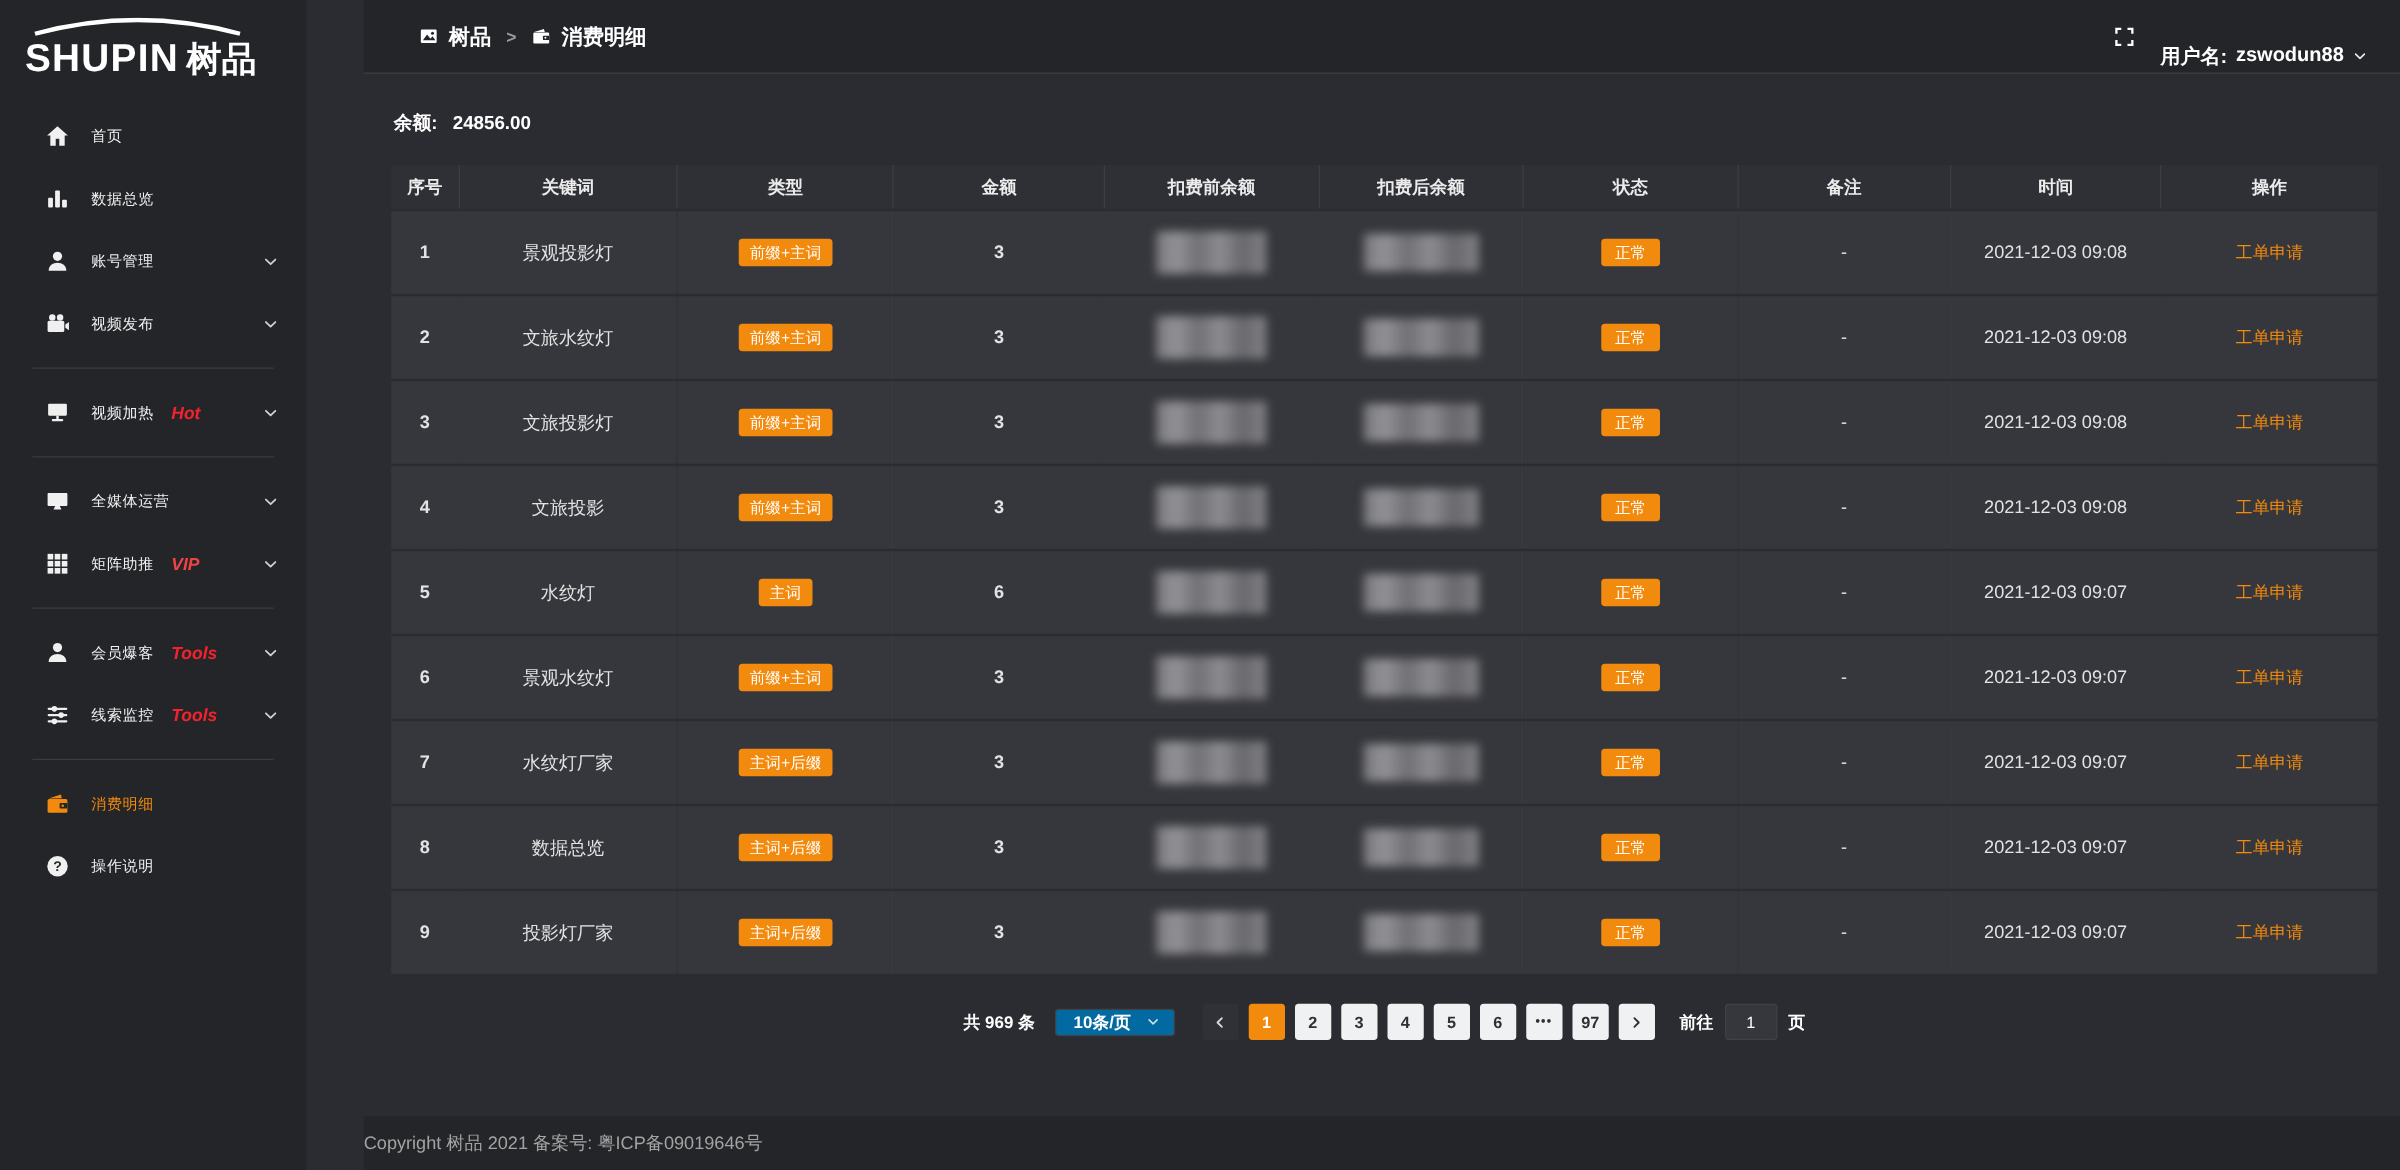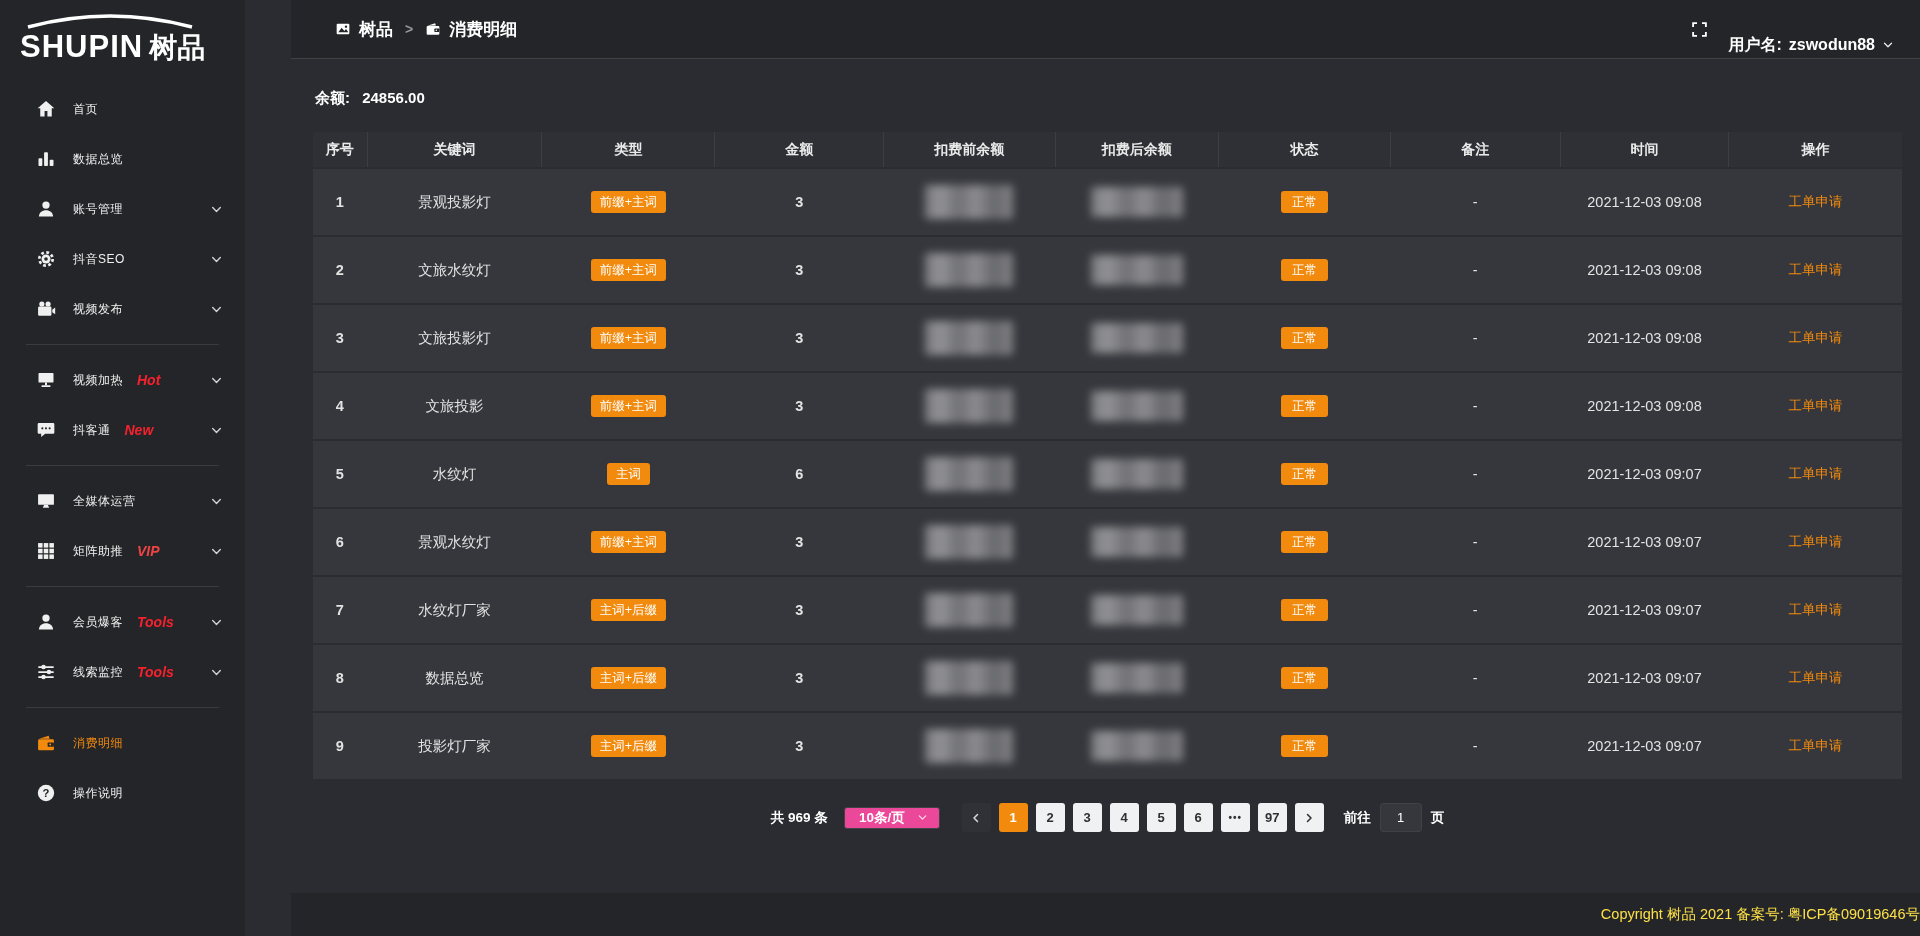--- a/index.html
+++ b/index.html
@@ -91,21 +91,21 @@
   .blur2 { width: 92px; height: 30px; }
   .action-link { color: #f28a0d; font-size: 13.5px; cursor: pointer; }
 
   
   .pagination {
     display: flex; align-items: center; justify-content: center;
     margin-top: 22px; font-size: 13.5px; color: #fff;
   }
   .pg-total { margin-right: 16px; font-weight: bold; }
   .pg-size {
-    background: #ec4899; height: 22px; display: flex; align-items: center;
+    background: #0369a1; height: 22px; display: flex; align-items: center;
     padding: 0 11px 0 14px; border-radius: 3px; margin-right: 18px; gap: 12px;
     cursor: pointer; border: 1px solid #3f4146; font-weight: bold;
   }
   .pg-size svg { width: 11px; height: 11px; opacity: .8; }
   .pg-btn {
     min-width: 29px; height: 29px; padding: 0 5px; display: flex; align-items: center; justify-content: center;
     border-radius: 3px; margin: 0 4px; background: #f0f1f3; color: #2f3033;
     font-weight: bold; font-size: 13px; cursor: pointer;
   }
   .pg-btn.prev { background: #2f3136; color: #d8d8d8; }
@@ -115,22 +115,22 @@
   .pg-goto { margin-left: 16px; display: flex; align-items: center; gap: 9px; font-weight: bold; }
   .pg-input {
     width: 42px; height: 29px; background: #36373c; border: 1px solid #3f4146;
     border-radius: 3px; color: #fff; text-align: center; font-size: 13px;
     font-family: "Liberation Sans", sans-serif;
   }
 
   
   .footer {
     height: 43px; background: #242529; flex-shrink: 0;
-    display: flex; align-items: center; justify-content: flex-end;
-    font-size: 14.5px; color: #fde047;
+    display: flex; align-items: center; justify-content: flex-start;
+    font-size: 14.5px; color: #a3a3a3;
   }
 </style>
 </head>
 <body>
 
 <div class="app">
 
   <aside class="sidebar">
     <div class="logo">
       <svg class="logo-arc" width="172" height="15" viewBox="0 0 172 15">
@@ -169,35 +169,20 @@
           </span>
           <span class="label">账号管理</span>
           <span class="chev">
             <svg viewBox="0 0 24 24" fill="none" stroke="currentColor" stroke-width="2.6" stroke-linecap="round" stroke-linejoin="round" style="width: 13px; height: 13px; display: block;">
               <path d="M5 8.5l7 7 7-7"></path>
             </svg>
           </span>
         </div>
         <div class="side-item">
           <span class="icon">
-            <svg viewBox="0 0 24 24" style="width: 20px; height: 20px; display: block;">
-              <circle cx="12" cy="12" r="8" fill="none" stroke="currentColor" stroke-width="3.2" stroke-dasharray="3.4 2.9"></circle>
-              <circle cx="12" cy="12" r="5.4" fill="currentColor"></circle>
-              <circle cx="12" cy="12" r="2.2" fill="#242529"></circle>
-            </svg>
-          </span>
-          <span class="label">抖音SEO</span>
-          <span class="chev">
-            <svg viewBox="0 0 24 24" fill="none" stroke="currentColor" stroke-width="2.6" stroke-linecap="round" stroke-linejoin="round" style="width: 13px; height: 13px; display: block;">
-              <path d="M5 8.5l7 7 7-7"></path>
-            </svg>
-          </span>
-        </div>
-        <div class="side-item">
-          <span class="icon">
             <svg viewBox="0 0 24 24" fill="currentColor" style="width: 20px; height: 20px; display: block;">
               <circle cx="7" cy="6" r="3.1"></circle>
               <circle cx="14.5" cy="6" r="3.1"></circle>
               <rect x="2.5" y="9" width="16" height="11" rx="1.5"></rect>
               <path d="M19.5 12.8 23 10.3v8l-3.5-2.5z"></path>
             </svg>
           </span>
           <span class="label">视频发布</span>
           <span class="chev">
             <svg viewBox="0 0 24 24" fill="none" stroke="currentColor" stroke-width="2.6" stroke-linecap="round" stroke-linejoin="round" style="width: 13px; height: 13px; display: block;">
@@ -209,37 +194,20 @@
         <div class="side-item">
           <span class="icon">
             <svg viewBox="0 0 24 24" fill="currentColor" style="width: 20px; height: 20px; display: block;">
               <rect x="3" y="3.5" width="18" height="11.5" rx="1"></rect>
               <rect x="10.8" y="15" width="2.4" height="3.2"></rect>
               <rect x="6.5" y="18.2" width="11" height="2.3" rx="1"></rect>
             </svg>
           </span>
           <span class="label">视频加热</span>
           <span class="side-badge red">Hot</span>
-          <span class="chev">
-            <svg viewBox="0 0 24 24" fill="none" stroke="currentColor" stroke-width="2.6" stroke-linecap="round" stroke-linejoin="round" style="width: 13px; height: 13px; display: block;">
-              <path d="M5 8.5l7 7 7-7"></path>
-            </svg>
-          </span>
-        </div>
-        <div class="side-item">
-          <span class="icon">
-            <svg viewBox="0 0 24 24" fill="currentColor" style="width: 20px; height: 20px; display: block;">
-              <path d="M3.5 3.5h17a1.5 1.5 0 0 1 1.5 1.5v10a1.5 1.5 0 0 1-1.5 1.5H11l-4.8 4v-4H3.5A1.5 1.5 0 0 1 2 15V5a1.5 1.5 0 0 1 1.5-1.5z"></path>
-              <circle cx="7.6" cy="10" r="1.25" fill="#242529"></circle>
-              <circle cx="12" cy="10" r="1.25" fill="#242529"></circle>
-              <circle cx="16.4" cy="10" r="1.25" fill="#242529"></circle>
-            </svg>
-          </span>
-          <span class="label">抖客通</span>
-          <span class="side-badge red">New</span>
           <span class="chev">
             <svg viewBox="0 0 24 24" fill="none" stroke="currentColor" stroke-width="2.6" stroke-linecap="round" stroke-linejoin="round" style="width: 13px; height: 13px; display: block;">
               <path d="M5 8.5l7 7 7-7"></path>
             </svg>
           </span>
         </div>
         <div class="side-divider"></div>
         <div class="side-item">
           <span class="icon">
             <svg viewBox="0 0 24 24" fill="currentColor" style="width: 20px; height: 20px; display: block;">

